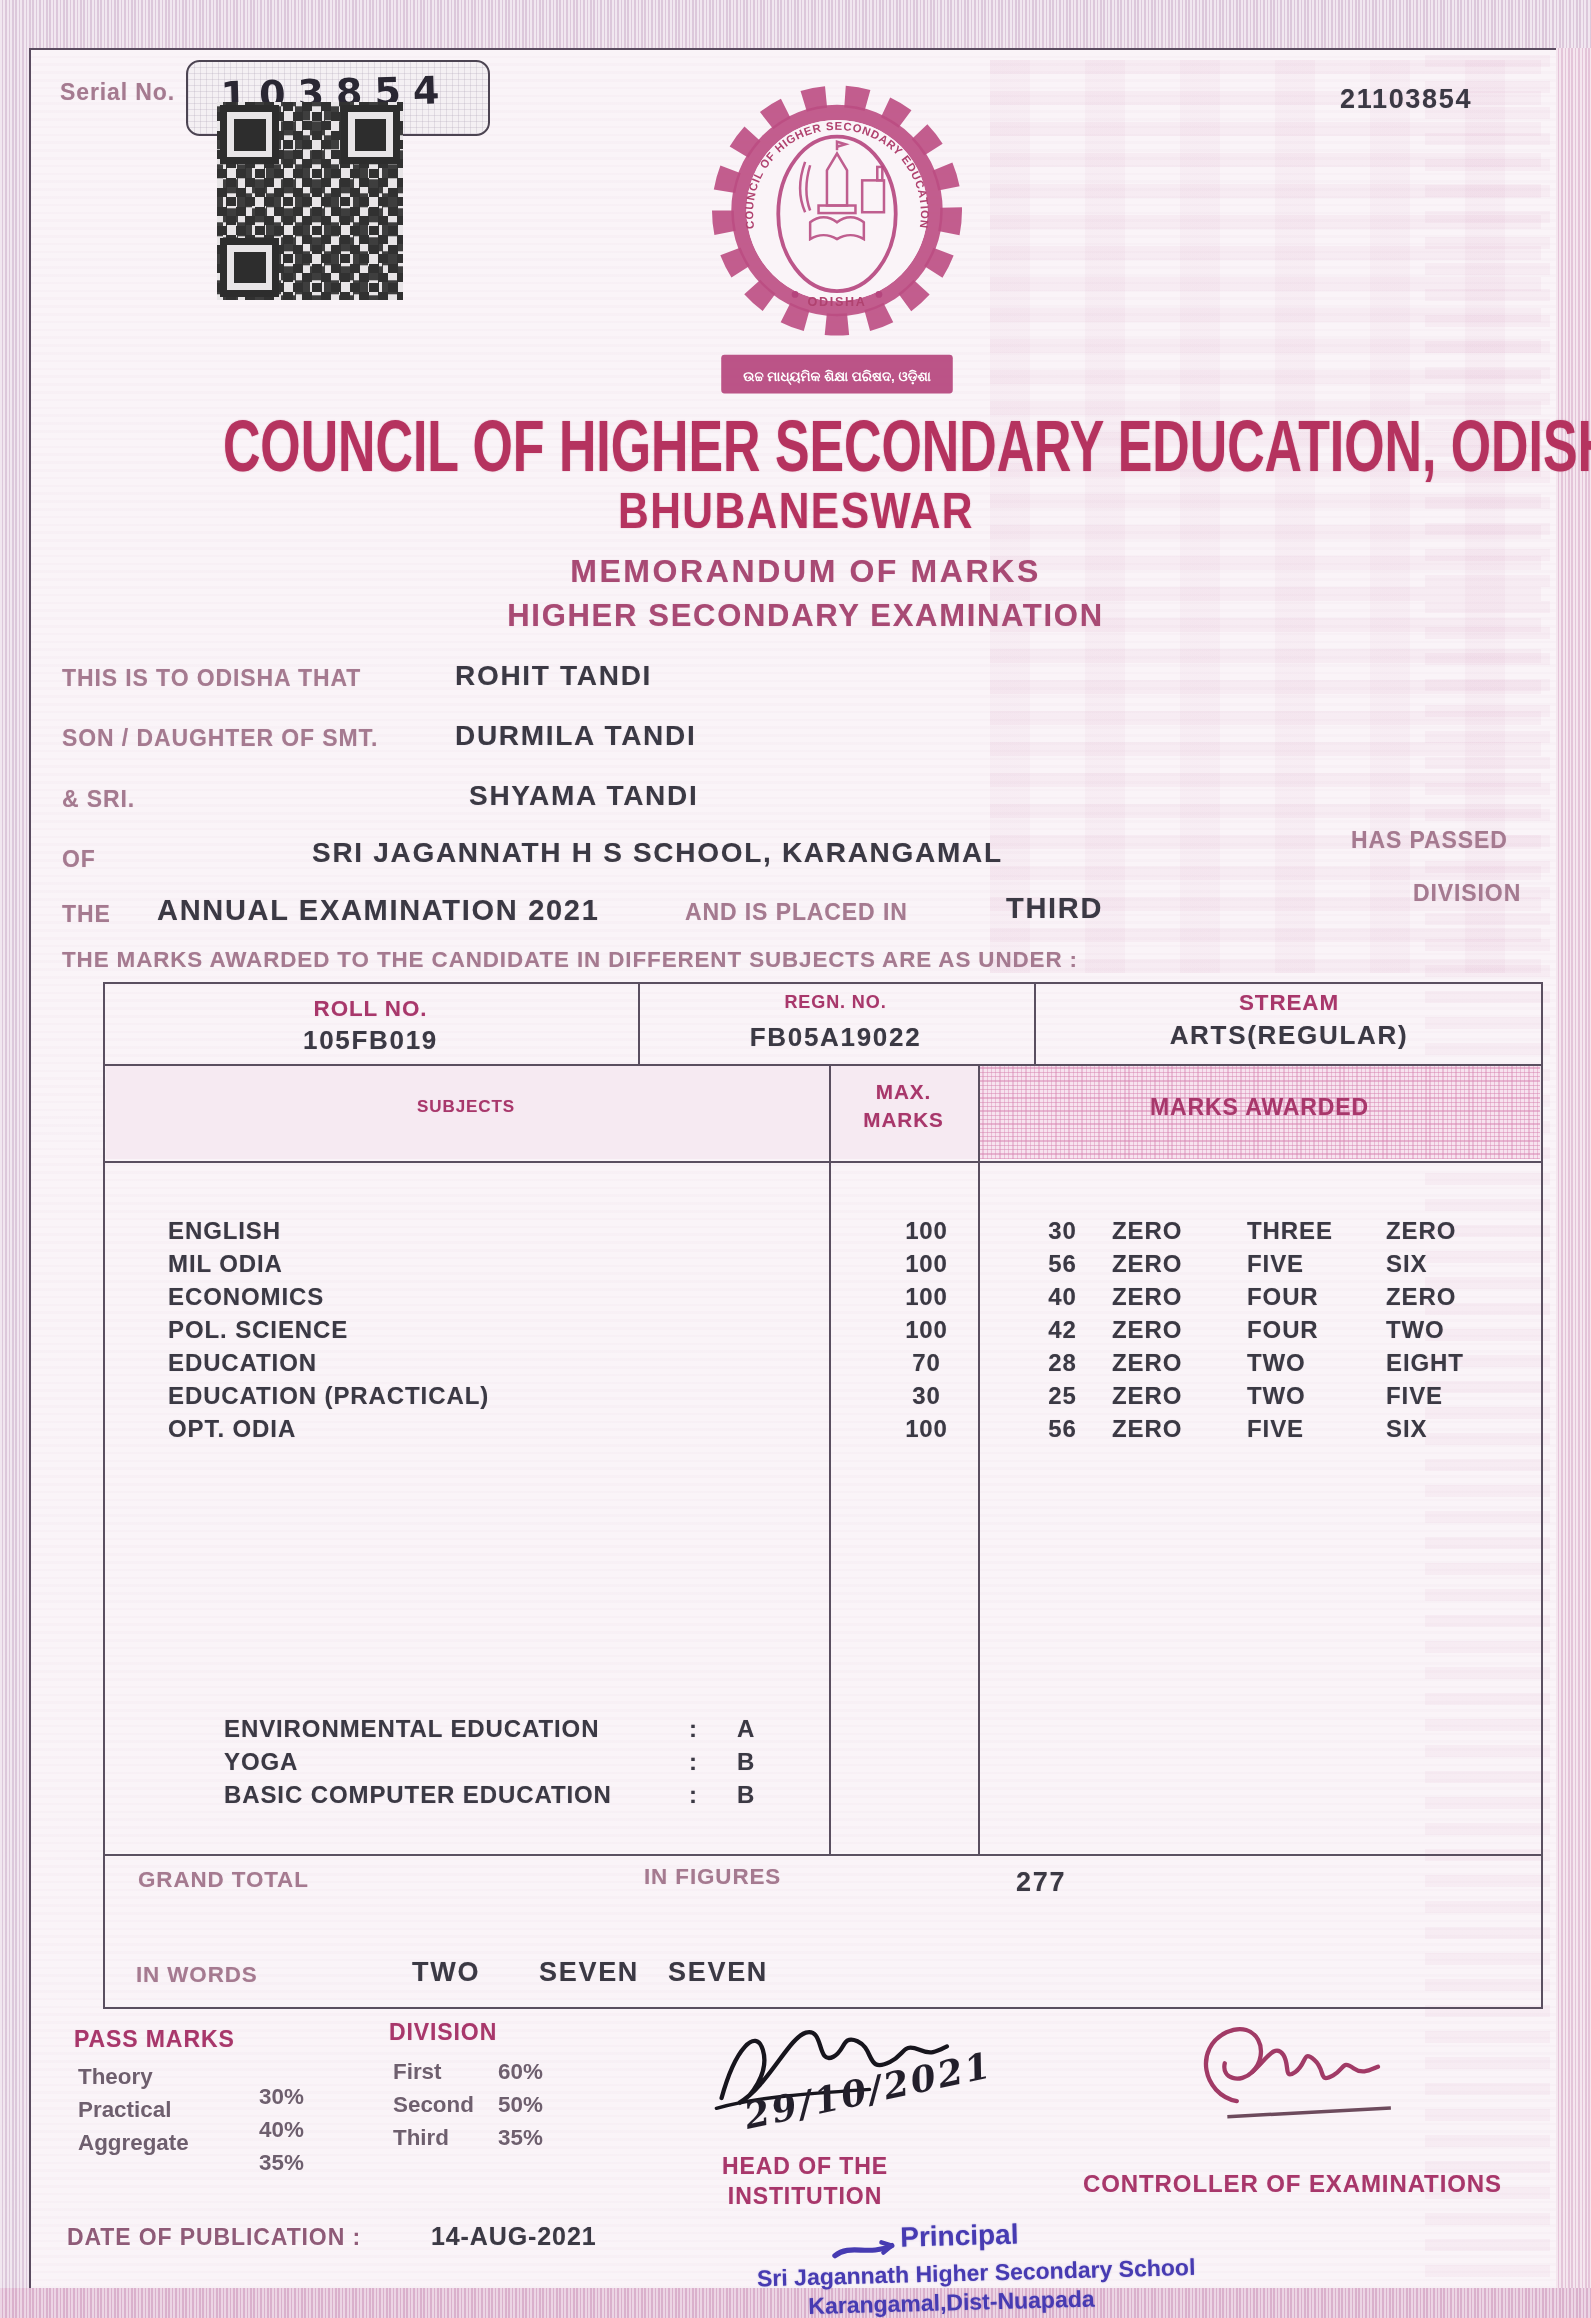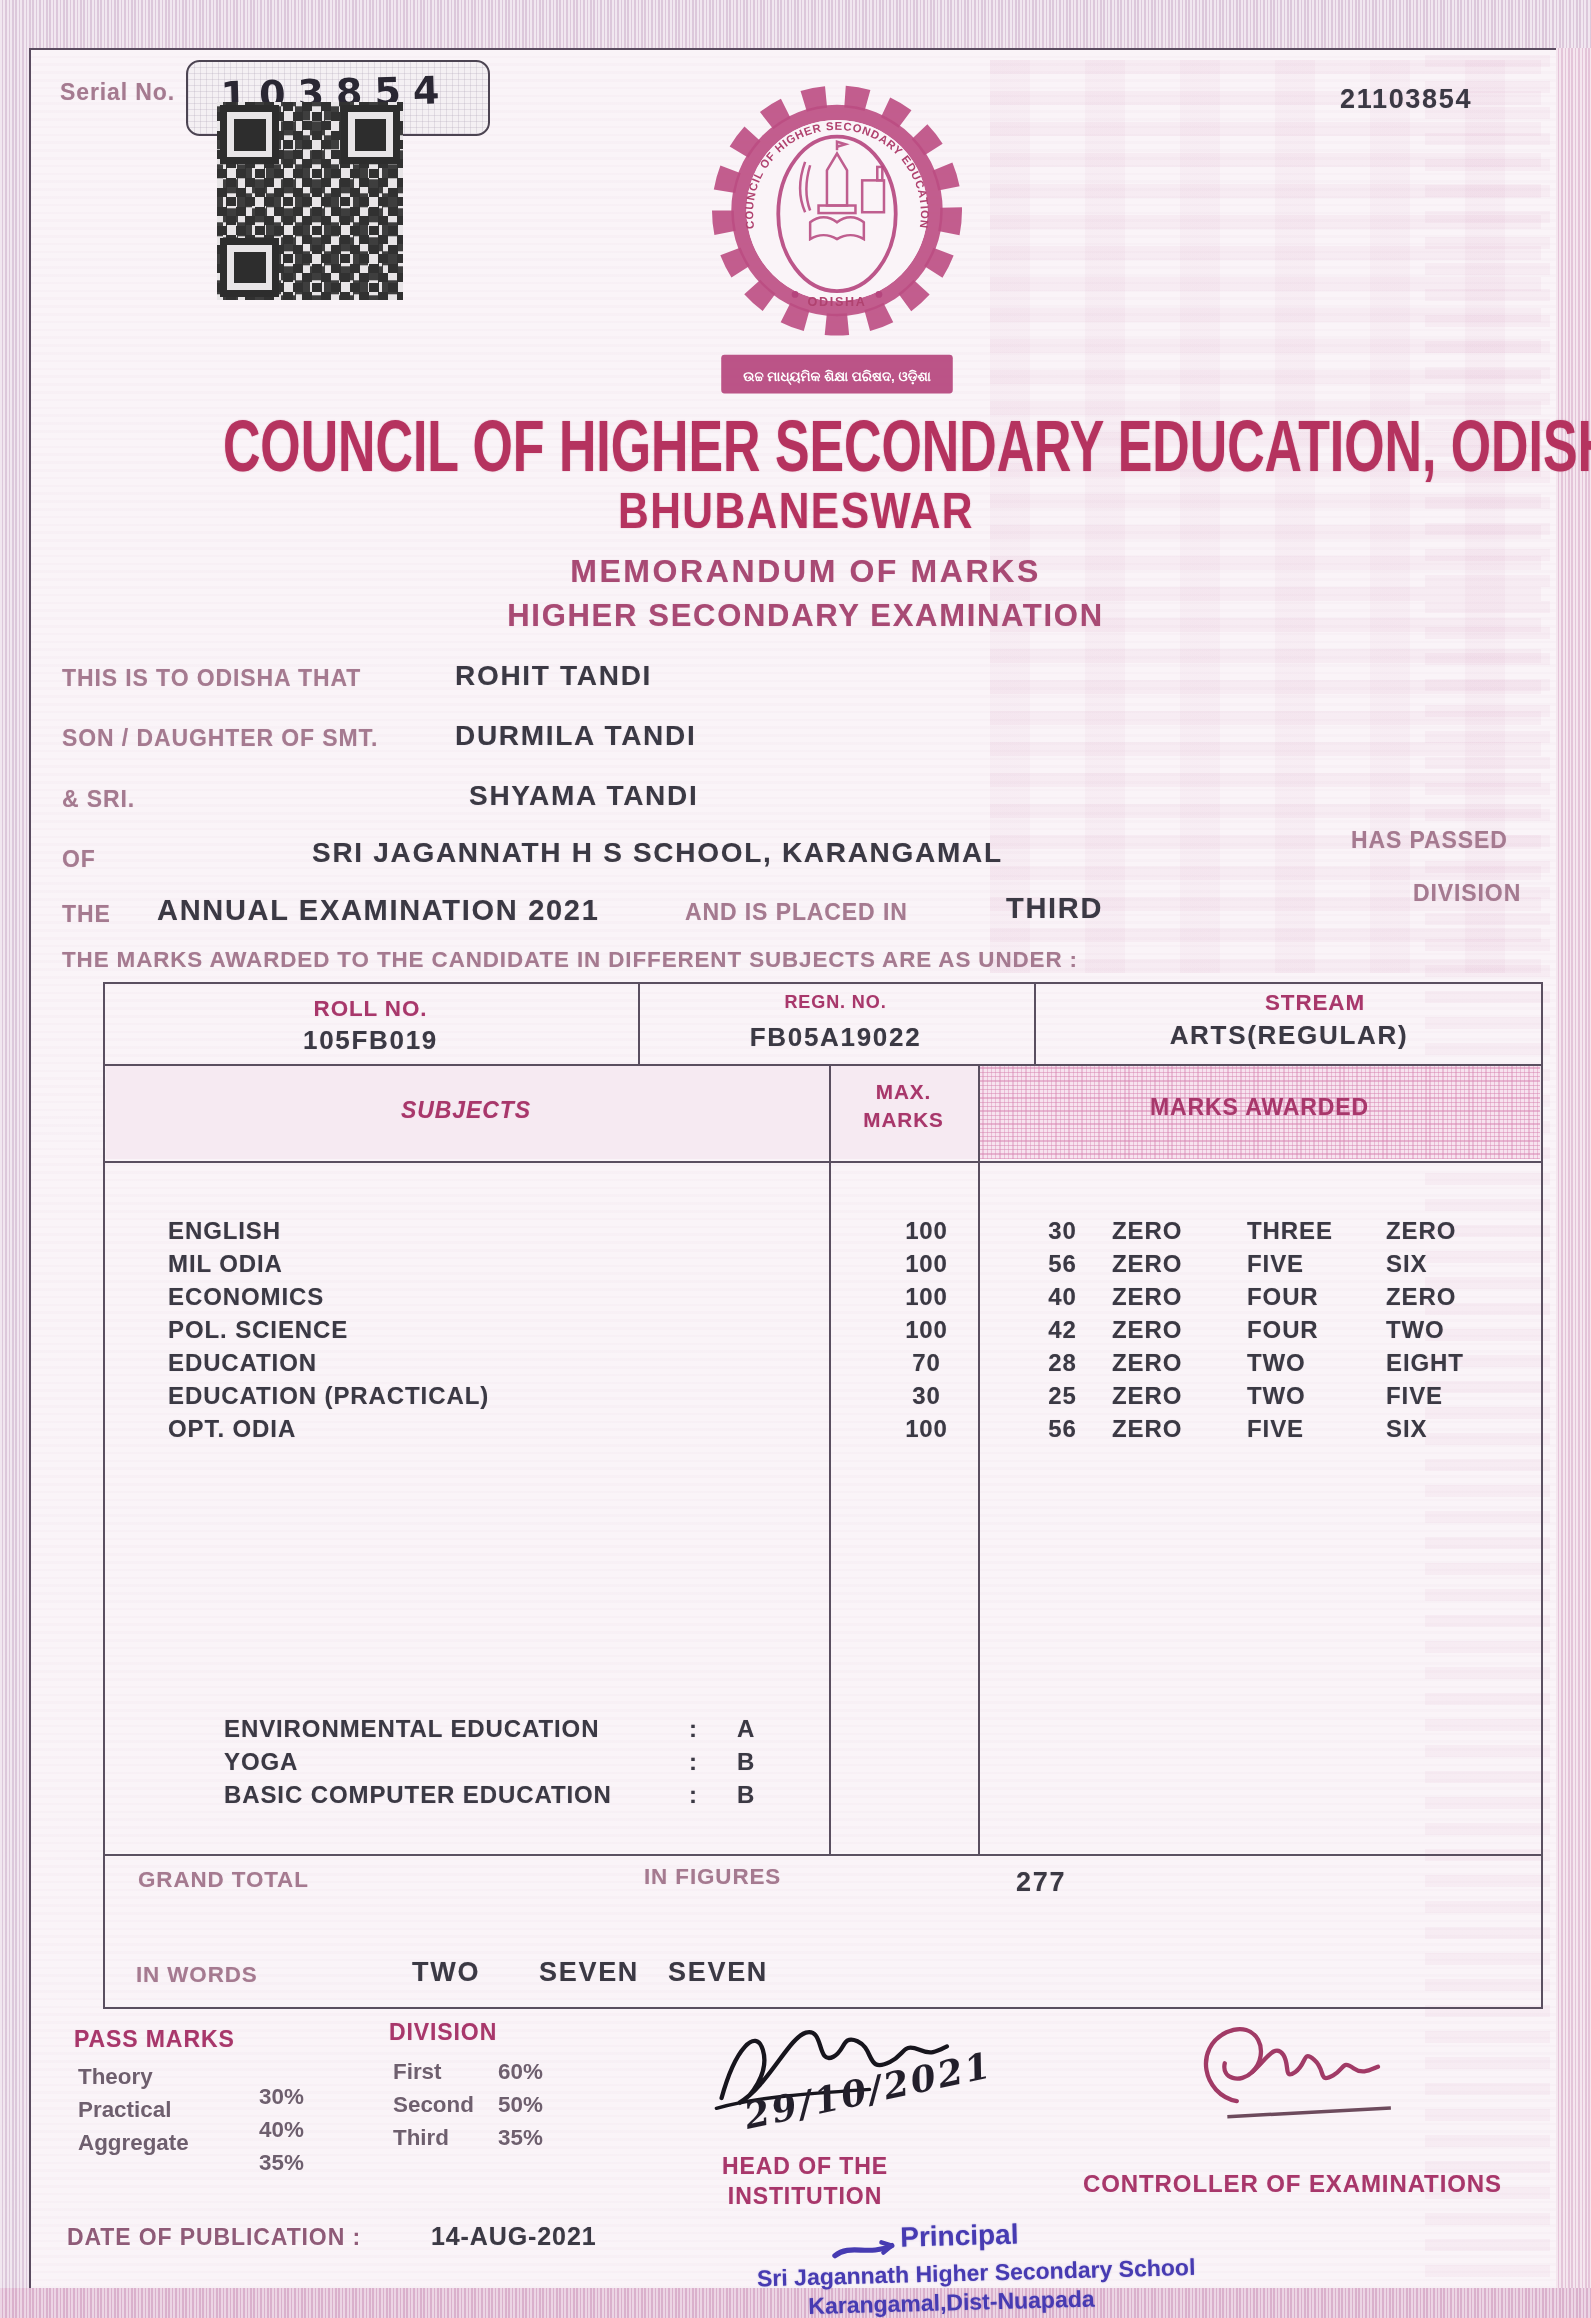--- a/index.html
+++ b/index.html
@@ -143,24 +143,24 @@
   <div class="tline" style="left:103px;top:1854px;width:1440px;height:1.7px;"></div>
   <div class="tline" style="left:638px;top:982px;width:1.7px;height:82px;"></div>
   <div class="tline" style="left:1034px;top:982px;width:1.7px;height:82px;"></div>
   <div class="tline" style="left:829px;top:1064px;width:1.7px;height:790px;"></div>
   <div class="tline" style="left:978px;top:1064px;width:1.7px;height:790px;"></div>
 
   <div class="abs mag center" style="left:103px;width:535px;top:996px;font-size:22.4px;">ROLL NO.</div>
   <div class="abs dark center" style="left:103px;width:535px;top:1025px;font-size:26px;letter-spacing:1.7px;">105FB019</div>
   <div class="abs mag center" style="left:638px;width:395px;top:992px;font-size:18px;">REGN. NO.</div>
   <div class="abs dark center" style="left:638px;width:395px;top:1022px;font-size:26px;letter-spacing:1.7px;">FB05A19022</div>
-  <div class="abs mag center" style="left:1034px;width:510px;top:990px;font-size:22.4px;margin-left:26px;">STREAM</div>
+  <div class="abs mag center" style="left:1034px;width:510px;top:990px;font-size:22.4px;">STREAM</div>
   <div class="abs dark center" style="left:1034px;width:510px;top:1020px;font-size:26px;letter-spacing:1.7px;">ARTS(REGULAR)</div>
 
-  <div class="abs mag center" style="left:103px;width:726px;top:1097px;font-size:23px;font-style:italic;">SUBJECTS</div>
+  <div class="abs mag center" style="left:103px;width:726px;top:1097px;font-size:17px;">SUBJECTS</div>
   <div class="abs mag center" style="left:829px;width:149px;top:1080px;font-size:20.7px;">MAX.</div>
   <div class="abs mag center" style="left:829px;width:149px;top:1108px;font-size:20.7px;">MARKS</div>
   <div class="abs mag center" style="left:978px;width:563px;top:1094px;font-size:23px;">MARKS AWARDED</div>
 
   <div class="abs" style="left:103px;top:1214px;width:1440px;">
 
       <div class="srow">
         <span class="s-sub">ENGLISH</span>
         <span class="s-max">100</span>
         <span class="s-fig">30</span>

